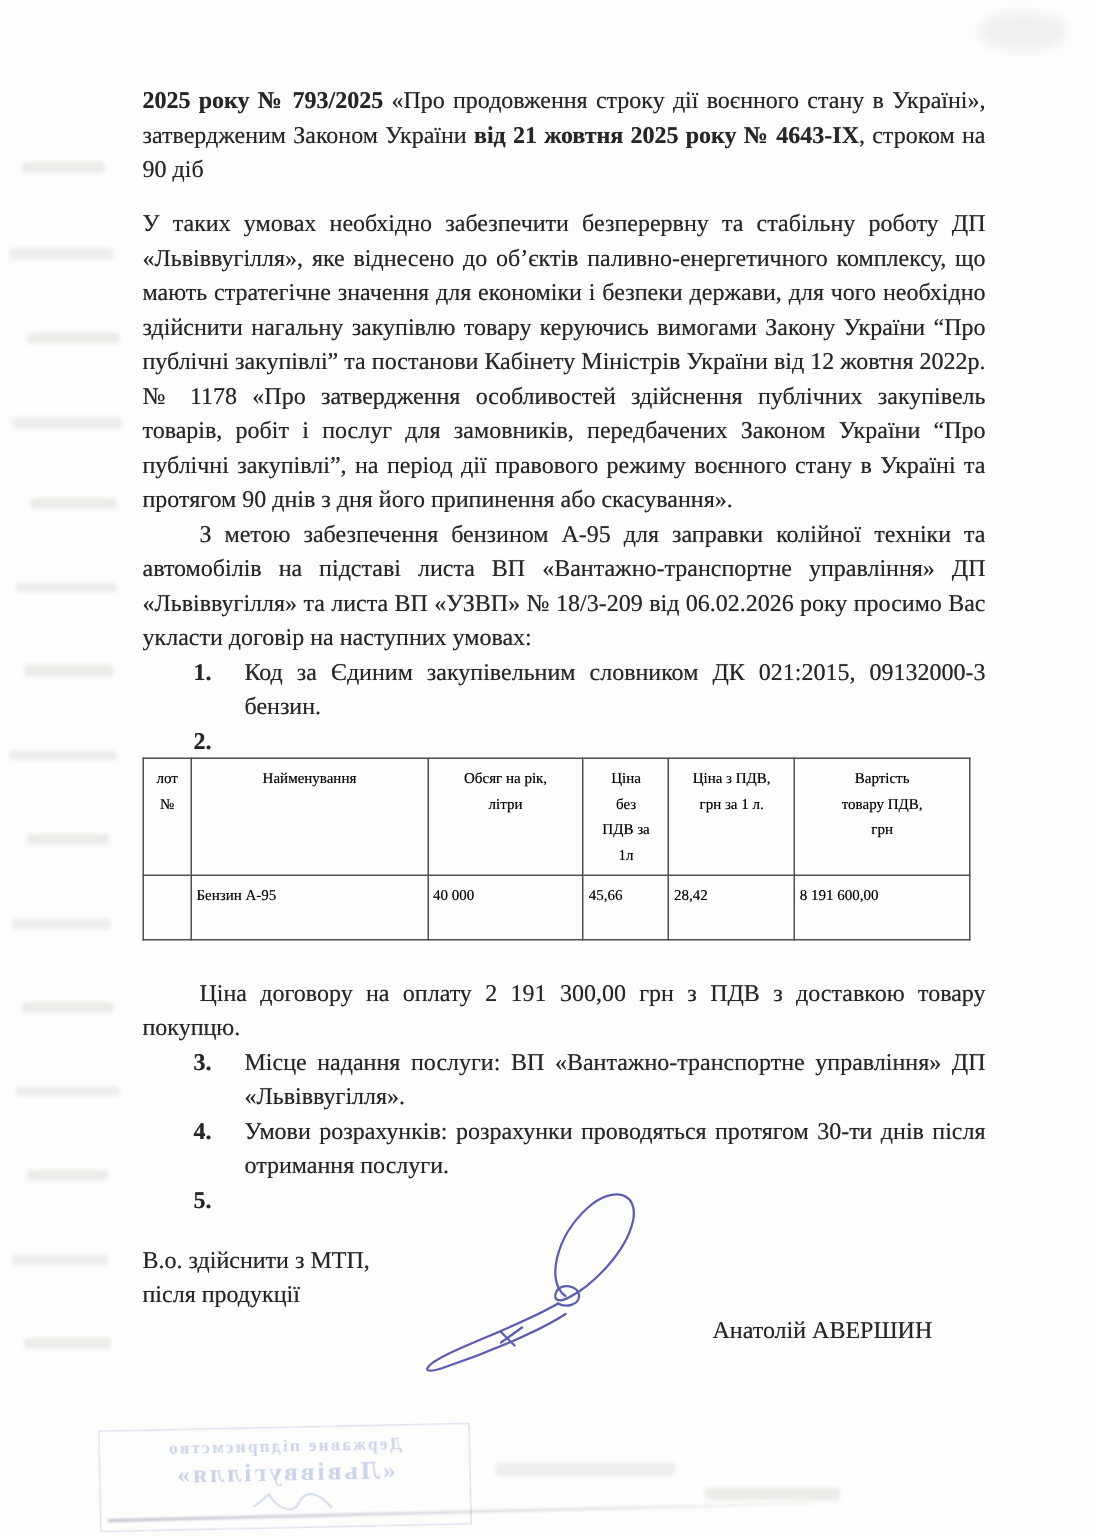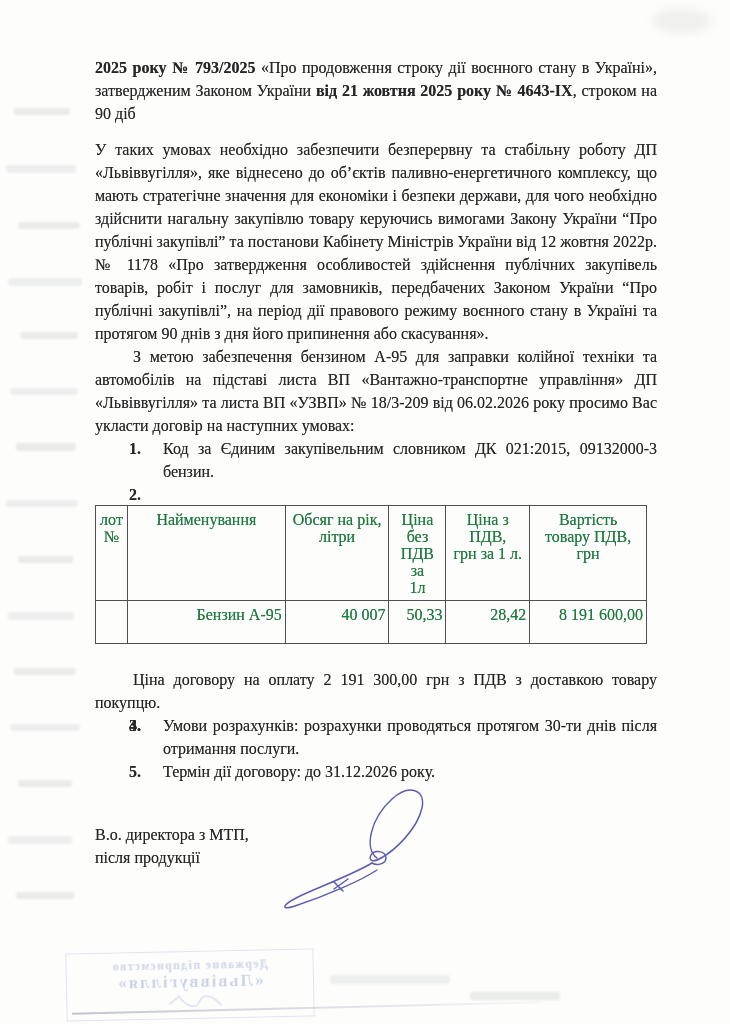--- a/index.html
+++ b/index.html
@@ -19,25 +19,25 @@
     text-shadow: 0 0 0.45px rgba(20,20,20,.55);
   }
   .p { margin: 0; text-align: justify; }
   .p1 { margin-bottom: 13px; }
   .p1 b, .li .num, .bold { font-weight: bold; }
   .p3 { text-indent: 38px; font-family: Liberation Serif, serif; }
   .li { position: relative; padding-left: 68px; text-align: justify; margin: 0; }
   .li .num { position: absolute; left: 34px; top: 0; }
   .doc-table {
     border-collapse: collapse; margin-top: 22px; width: 552px;
-    font-size: 16px; line-height: 17px; color: #15803d;
+    font-size: 10px; line-height: 17px; color: #000000;
   }
   .doc-table th, .doc-table td { border: 1.4px solid #4f4f4f; vertical-align: top; }
   .doc-table th { font-weight: normal; text-align: center; padding: 5px 3px 4px; white-space: pre-line; }
-  .doc-table td { text-align: right; padding: 5px 3px 20px; }
+  .doc-table td { text-align: left; padding: 5px 3px 20px; }
   .th-lot { text-align: left; padding-left: 5px; }
   .p4 { margin-top: 24px; text-indent: 38px; }
   .li3 { margin-top: 0; }
   .signoff { position: relative; margin-top: 40px; height: 130px; }
   .signoff-titles { position: absolute; left: 0; top: 0; width: 300px; }
   .signoff-name { position: absolute; left: 380px; top: 47px; white-space: nowrap; }
   .sig-svg { position: absolute; left: 185px; top: -38px; }
   
   .bm { position: absolute; border-radius: 3px; background: rgba(138,148,132,.16); filter: blur(1.3px); }
   .bm.b2 { background: rgba(130,142,150,.13); }
@@ -121,51 +121,52 @@
 1л</th>
         <th>Ціна з ПДВ,
 грн за 1 л.</th>
         <th>Вартість
 товару ПДВ,
 грн</th>
       </tr>
       <tr>
         <td></td>
         <td>Бензин А-95</td>
-        <td>40 007</td>
-        <td>50,33</td>
+        <td>40 000</td>
+        <td>45,66</td>
         <td>28,42</td>
         <td>8 191 600,00</td>
       </tr>
     </tbody>
       </table>
 
     <p class="p p4">Ціна договору на оплату 2 191 300,00 грн  з ПДВ з доставкою товару покупцю.</p>
 
-    <p class="p li li3"><span class="num">3.</span></p>
+    <p class="p li li3"><span class="num">3.</span><span>Місце надання послуги: ВП «Вантажно-транспортне управління» ДП «Львіввугілля».</span></p>
 
     <p class="p li"><span class="num">4.</span><span>Умови розрахунків: розрахунки проводяться  протягом 30-ти днів після отримання послуги.</span></p>
 
-    <p class="p li"><span class="num">5.</span><span>Термін дії договору: до 31.12.2026 року.</span></p>
+    <p class="p li"><span class="num">5.</span></p>
 
     <div class="signoff">
       <div class="signoff-titles">
-        <div>В.о. директора з МТП,</div>
+        <div>В.о. здійснити з МТП,</div>
         <div>після продукції</div>
       </div>
 
       <svg class="sig-svg" width="190" height="135" viewBox="0 0 190 135">
         <g fill="none" stroke="#4747a6" stroke-width="1.5" stroke-linecap="round" opacity="0.88">
           <path d="M97 73 C 84 64, 90 34, 112 14 C 129 -1, 146 4, 142 23 C 137 45, 114 66, 101 73"></path>
           <path d="M101 73 C 93 78, 88 76, 91 70 C 94 64, 106 66, 106 73 C 106 79, 97 81, 92 78"></path>
           <path d="M92 78 C 72 90, 34 104, 18 112 C 2 120, 0 126, 15 121 C 48 110, 82 95, 97 85"></path>
           <path d="M68 94 L 54 104 M 54 97 L 63 106"></path>
         </g>
       </svg>
 
+      <div class="signoff-name">Анатолій АВЕРШИН</div>
     </div>
 
   </div>
 
   <div class="stamp">
     <div class="stamp-l1">Державне підприємство</div>
     <div class="stamp-l2">«Львіввугілля»</div>
     <svg class="stamp-sig" width="60" height="22" viewBox="0 0 60 22">
       <path d="M4 16 C 14 4, 22 4, 26 12 C 30 20, 40 16, 46 6 L 56 14" fill="none" stroke="#adbadd" stroke-width="1.4" opacity=".8"></path>
     </svg>

